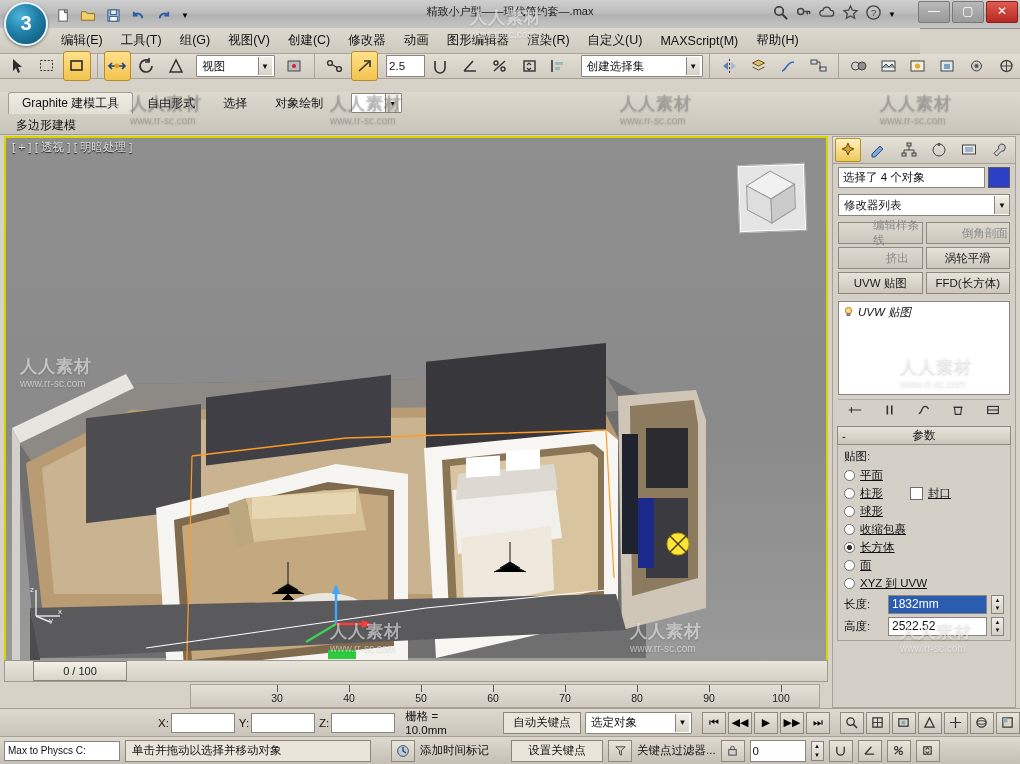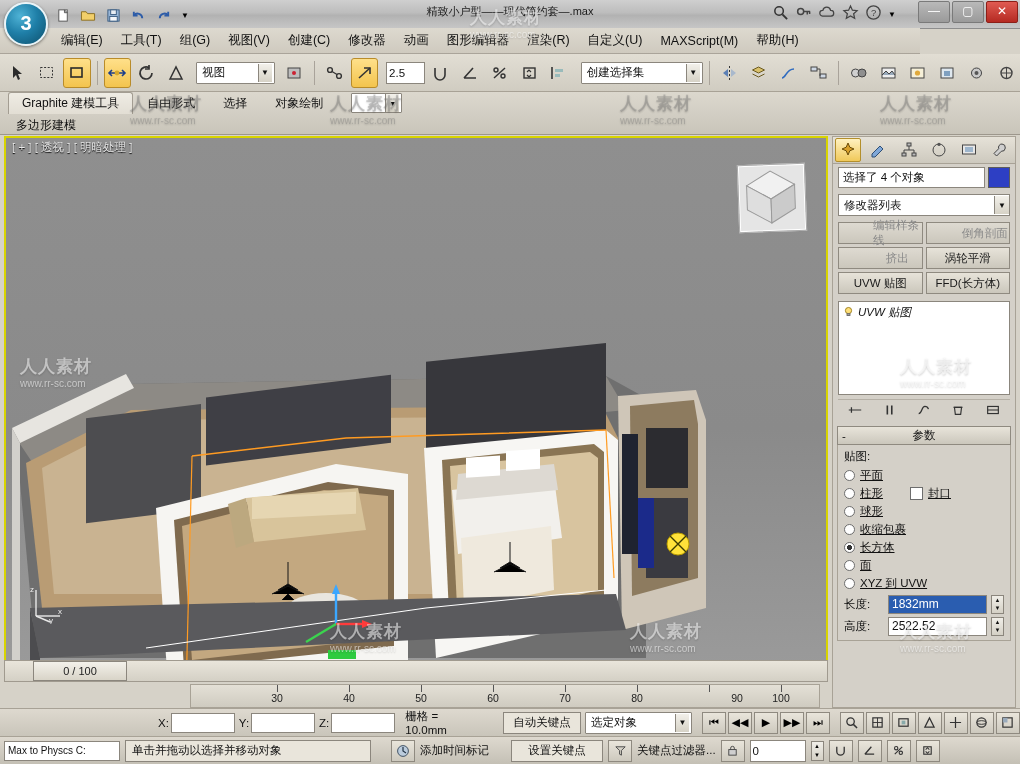--- a/index.html
+++ b/index.html
@@ -45,21 +45,21 @@
   .menubar{
     position:absolute;left:0;top:28px;width:920px;height:26px;
     background:linear-gradient(to bottom,#ddd9cf,#cfcabf);
     border-bottom:1px solid #aaa49a;
     display:flex;align-items:center;padding-left:52px;box-sizing:border-box;
   }
   .menubar .mi{padding:3px 9px;font-size:12.5px;color:#111;white-space:nowrap;}
 
   
   .maintoolbar{
-    position:absolute;left:0;top:54px;width:1020px;height:38px;
+    position:absolute;left:0;top:54px;width:1020px;height:25px;
     background:linear-gradient(to bottom,#e2ded4,#d0ccc1);
     border-bottom:1px solid #a8a296;
     display:flex;align-items:center;gap:2px;padding-left:4px;box-sizing:border-box;
   }
   .tb{width:28px;height:28px;border:1px solid transparent;border-radius:3px;
       display:flex;align-items:center;justify-content:center;position:relative;}
   .tb.on{background:linear-gradient(to bottom,#ffe08a,#f3c44e);border-color:#b98c2a;}
   .sep{width:1px;height:24px;background:#a9a39a;margin:0 4px;}
   .combo{
     height:20px;border:1px solid #8b867d;background:#fff;font-size:11.5px;
@@ -586,21 +586,21 @@
       <div class="lbl" style="left:158px;">40</div>
     <div class="tick" style="left:230px;"></div>
       <div class="lbl" style="left:230px;">50</div>
     <div class="tick" style="left:302px;"></div>
       <div class="lbl" style="left:302px;">60</div>
     <div class="tick" style="left:374px;"></div>
       <div class="lbl" style="left:374px;">70</div>
     <div class="tick" style="left:446px;"></div>
       <div class="lbl" style="left:446px;">80</div>
     <div class="tick" style="left:518px;"></div>
-      <div class="lbl" style="left:546px;">90</div>
+      <div class="lbl" style="left:518px;">90</div>
     <div class="tick" style="left:590px;"></div>
       <div class="lbl" style="left:590px;">100</div>
   </div>
 
   <div class="cmdpanel">
     <div class="cp-tabs">
       <div class="cp-tab active">
         <svg width="16" height="16" viewBox="0 0 16 16">
             <path d="M8 1l1.8 4.2L14 7l-4.2 1.8L8 13l-1.8-4.2L2 7l4.2-1.8z" fill="#d8a02a" stroke="#6a4c08"></path>
           </svg>

